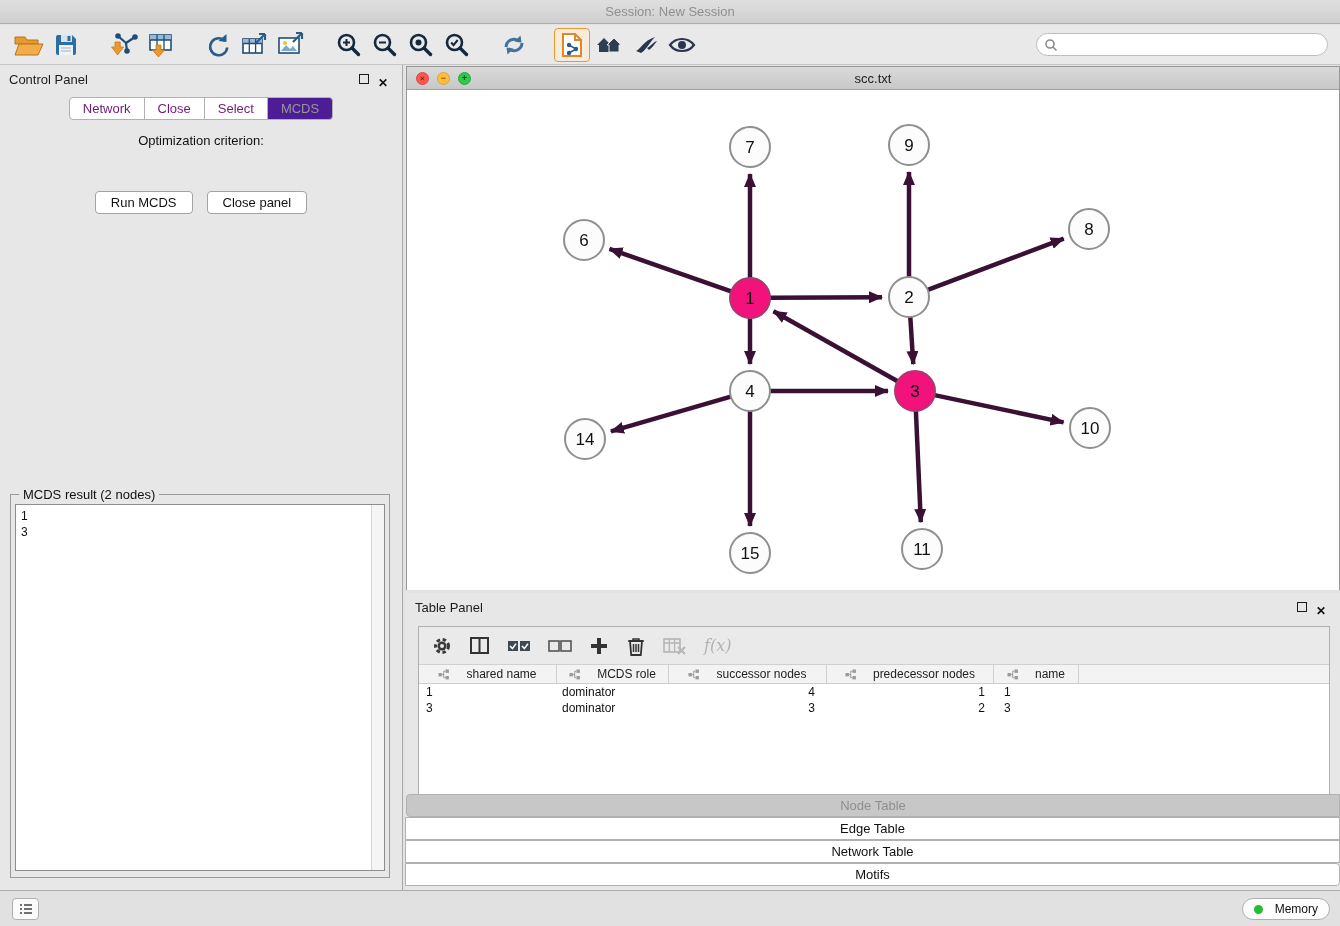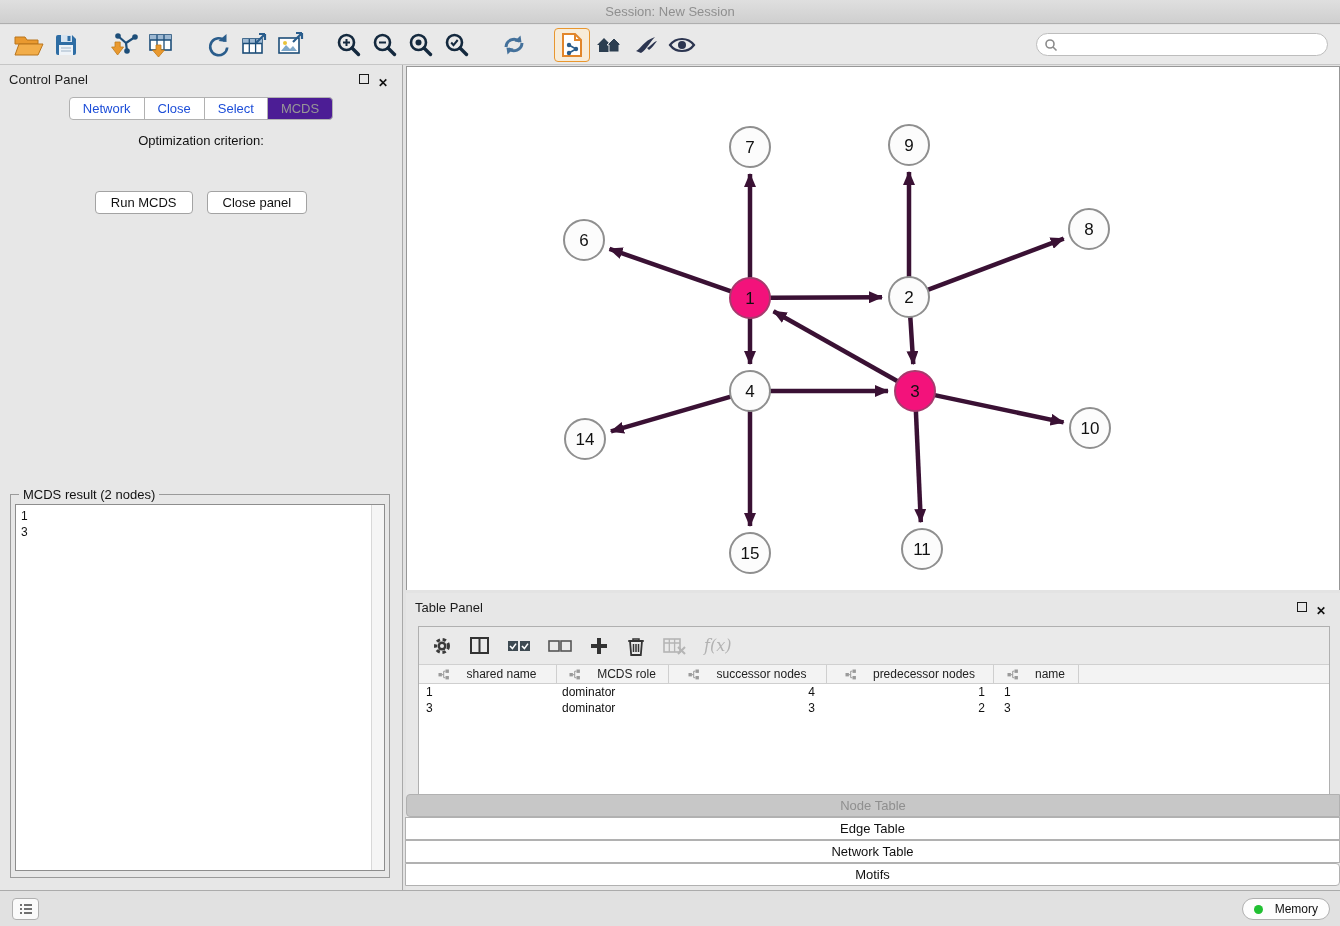--- a/index.html
+++ b/index.html
@@ -28,21 +28,21 @@
   .win-btns { position:absolute; right:12px; top:8px; display:flex; gap:9px; align-items:center; }
   .float-btn { width:10px; height:10px; border:1.7px solid #1a1a1a; display:inline-block; }
   .close-btn { width:12px; height:12px; position:relative; }
   .close-btn::before { content:"\2715"; font-size:12px; font-weight:bold; color:#111; line-height:12px; }
 
   
   .control-panel { position:absolute; left:0; top:65px; width:403px; height:825px;
     background:#e7e7e7; border-right:1px solid #a9a9a9; }
   .cp-tabs { position:absolute; top:32px; left:0; right:0; display:flex; justify-content:center; }
   .cp-tab { font-size:13px; padding:3px 13px; background:#fff; border:1px solid #b1b1b1;
-    margin-left:-1px; color:#1d4ed8; line-height:15px; }
+    margin-left:-1px; color:#701a75; line-height:15px; }
   .cp-tab:first-child { border-radius:4px 0 0 4px; margin-left:0; }
   .cp-tab:last-child { border-radius:0 4px 4px 0; }
   .cp-tab.active { background:#4c1d95; color:#979797; }
   .opt-label { position:absolute; top:68px; left:0; right:0; text-align:center; font-size:13px; color:#111; }
   .dropdown { position:absolute; top:93px; left:44px; width:310px; height:23px; background:#fff;
     border:1px solid #a3a3a3; border-radius:4px; font-size:13px; line-height:21px; padding-left:8px; color:#111; }
   .dd-arrows { position:absolute; right:5px; top:4px; display:flex; flex-direction:column; gap:2.5px; }
   .dd-up { width:0; height:0; border-left:4px solid transparent; border-right:4px solid transparent;
     border-bottom:5px solid #5c5c5c; }
   .dd-down { width:0; height:0; border-left:4px solid transparent; border-right:4px solid transparent;
@@ -274,20 +274,28 @@
       <span class="result-legend">MCDS result (2 nodes)</span>
       <div class="result-text">
         <div>1</div>
         <div>3</div>
         <div class="result-vscroll"></div>
       </div>
     </div>
   </div>
 
   <div class="network-window">
+    <div class="net-titlebar">
+      <span class="lights">
+        <span class="light red"></span>
+        <span class="light yellow"></span>
+        <span class="light green"></span>
+      </span>
+      <span>scc.txt</span>
+    </div>
     <div class="canvas">
       <svg id="graph-svg" viewBox="0 0 932 500">
         <defs>
           <marker id="arrowhead" markerWidth="14" markerHeight="12" refX="13" refY="6" orient="auto" markerUnits="userSpaceOnUse">
             <path id="arrowhead-path" d="M0 0 L14 6 L0 12 Z" fill="#3a1134"></path>
           </marker>
         </defs>
         <g id="edges-layer">
             <line x1="343" y1="188" x2="343" y2="84" stroke="#3a1134" stroke-width="4.5" marker-end="url(#arrowhead)"></line>
             <line x1="324.1192891575921" y1="201.40312512735147" x2="202.48895963725064" y2="158.90578107807553" stroke="#3a1134" stroke-width="4.5" marker-end="url(#arrowhead)"></line>

